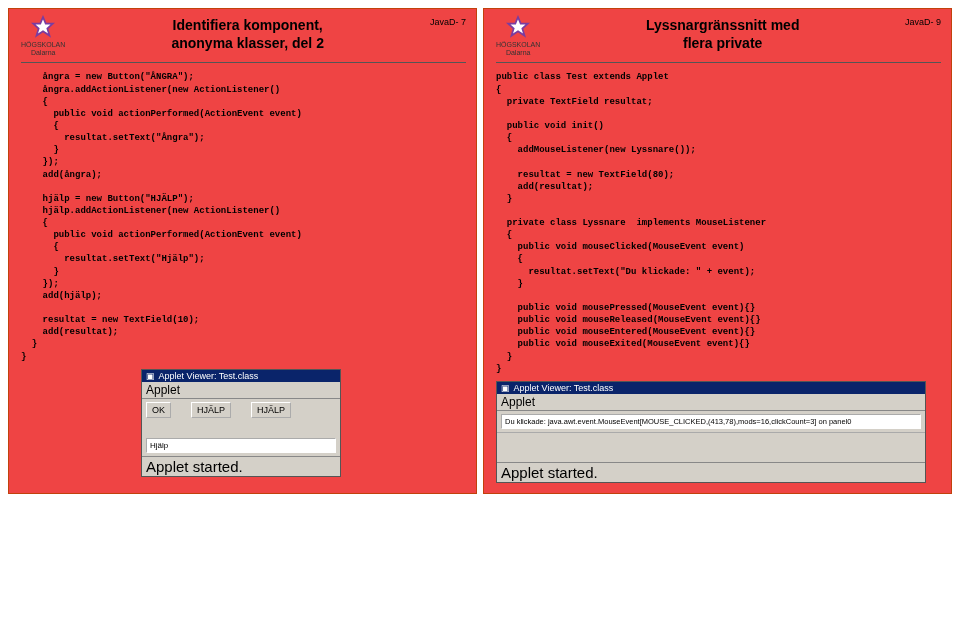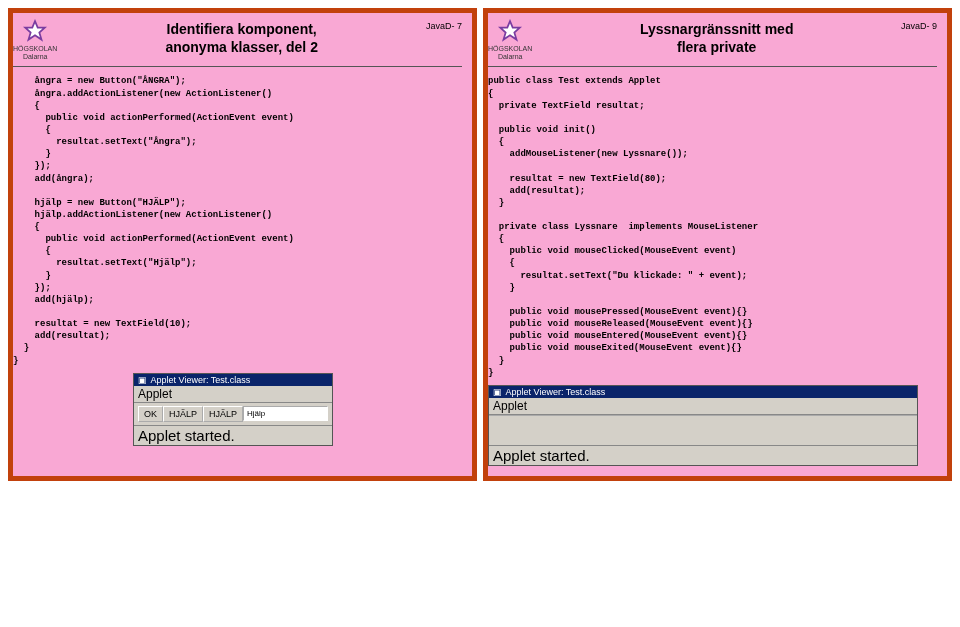--- a/index.html
+++ b/index.html
@@ -9,24 +9,24 @@
     font-family: Arial, sans-serif;
     background: #fff;
     width: 960px;
   }
   .container {
     display: flex;
     gap: 6px;
   }
   .slide {
     flex: 1;
-    border: 5px solid #c2410c;
-    background: #f9a8d4;
+    border: 1px solid #c2410c;
+    background: #ef4444;
     position: relative;
-    padding: 6px 10px 10px 0;
+    padding: 6px 10px 10px 12px;
     font-size: 10px;
   }
   .slide-header {
     display: flex;
     align-items: flex-start;
     gap: 6px;
     margin-bottom: 6px;
   }
   .logo {
     display: flex;
@@ -88,21 +88,21 @@
   .applet-menubar {
     background: #d4d0c8;
     border-bottom: 1px solid #888;
     padding: 1px 4px;
     font-size: 12px;
   }
   .applet-body {
     background: #d4d0c8;
     padding: 3px 4px;
     display: flex;
-    gap: 0;
+    gap: 20px;
     align-items: flex-start;
     flex-wrap: wrap;
   }
   .applet-btn {
     border: 1px outset #fff;
     background: #d4d0c8;
     padding: 0 5px;
     font-size: 9px;
     line-height: 14px;
   }
@@ -237,18 +237,21 @@
 }</pre>
 
     <div class="applet applet2">
       <div class="applet-titlebar">
         <span>▣</span>
         <span>Applet Viewer: Test.class</span>
       </div>
       <div class="applet-menubar">
         <span>Applet</span>
       </div>
+      <div class="applet-body">
+        <span class="applet-field" style="font-size:7.5px">Du klickade: java.awt.event.MouseEvent[MOUSE_CLICKED,(413,78),mods=16,clickCount=3] on panel0</span>
+      </div>
       <div class="gap"></div>
       <div class="applet-status">Applet started.</div>
     </div>
   </div>
 
 </div>
 
 </body></html>

